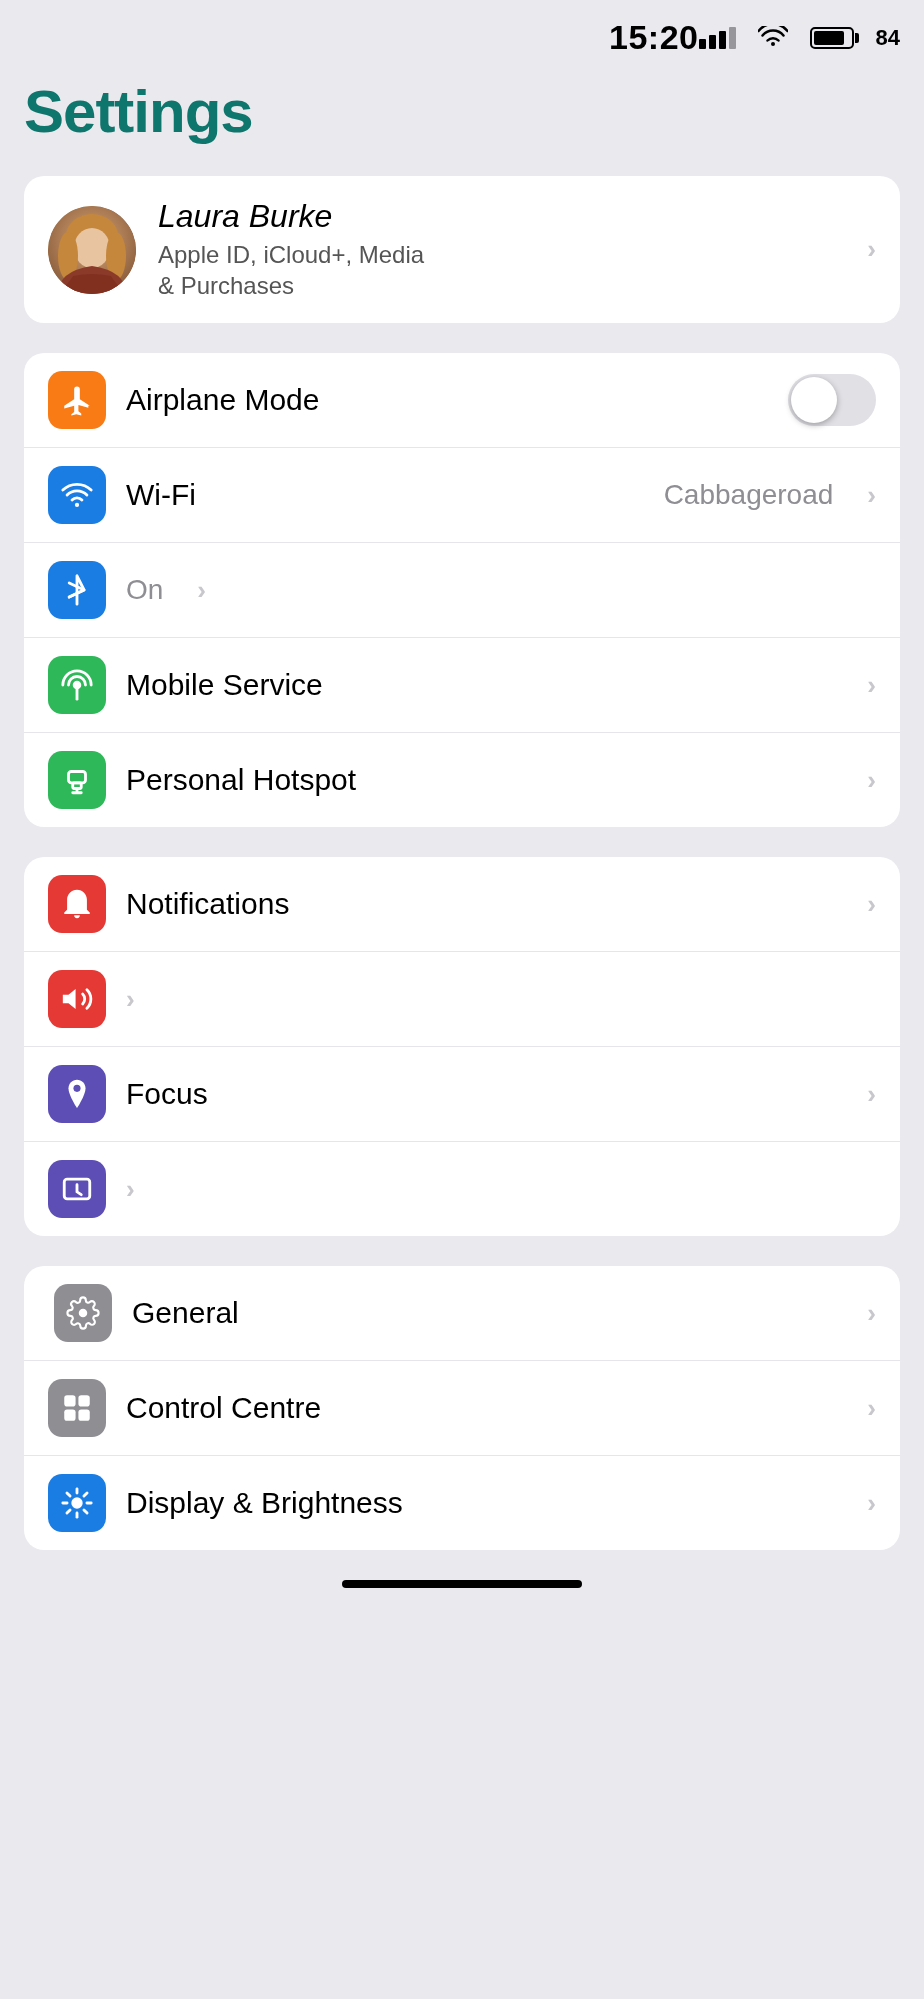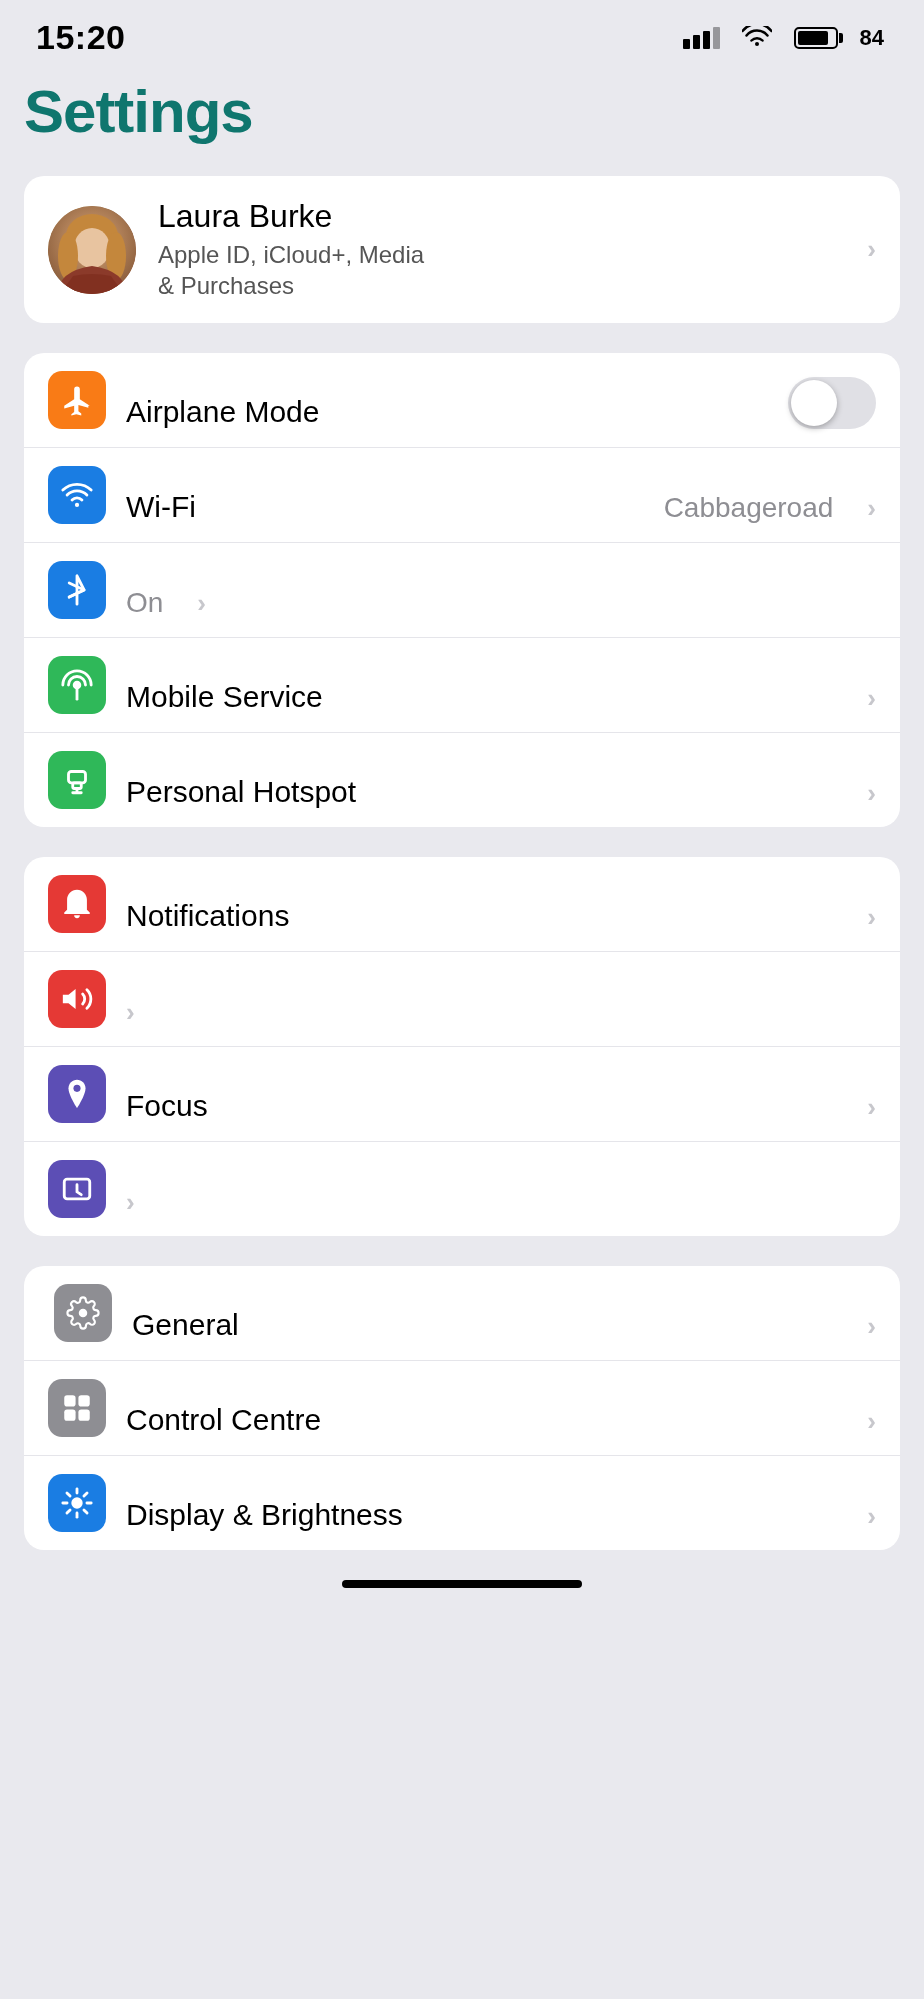--- a/index.html
+++ b/index.html
@@ -9,23 +9,23 @@
       width: 924px;
       min-height: 1999px;
       background-color: #e9e9ee;
       font-family: -apple-system, 'SF Pro Display', 'Helvetica Neue', Arial, sans-serif;
       overflow-x: hidden;
     }
 
     
     .status-bar {
       display: flex;
-      justify-content: space-between;
-      align-items: center;
-      padding: 18px 40px 10px 36px;
+      justify-content: flex-end;
+      align-items: center;
+      padding: 18px 24px 10px 36px;
       background: transparent;
     }
     .status-time {
       font-size: 34px;
       font-weight: 600;
       letter-spacing: 0.5px;
       color: #000;
     }
     .status-icons {
       display: flex;
@@ -110,36 +110,37 @@
     }
 
     .profile-info {
       flex: 1;
     }
     .profile-name {
       font-size: 32px;
       font-weight: 500;
       color: #000;
       margin-bottom: 4px;
+      font-style: italic;
     }
     .profile-sub {
       font-size: 24px;
       color: #555;
       line-height: 1.3;
     }
     .chevron {
       color: #c7c7cc;
       font-size: 26px;
       font-weight: 600;
     }
 
     
     .settings-row {
       display: flex;
-      align-items: flex-end;
+      align-items: center;
       padding: 18px 24px;
       border-top: 1px solid #e5e5ea;
       gap: 20px;
       cursor: pointer;
     }
     .settings-row:first-child {
       border-top: none;
     }
     .row-icon {
       width: 58px;

